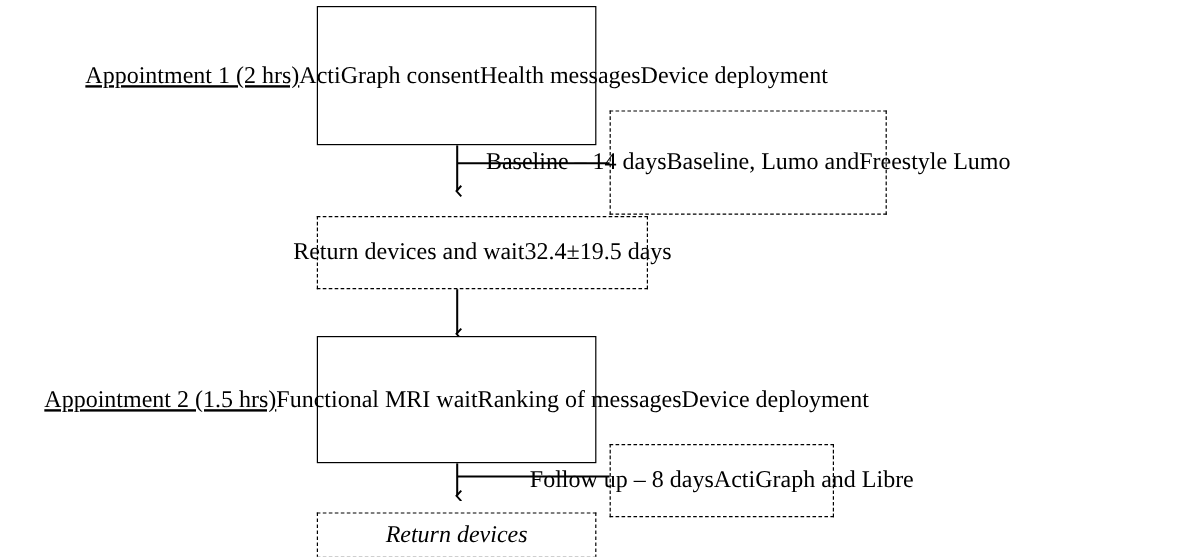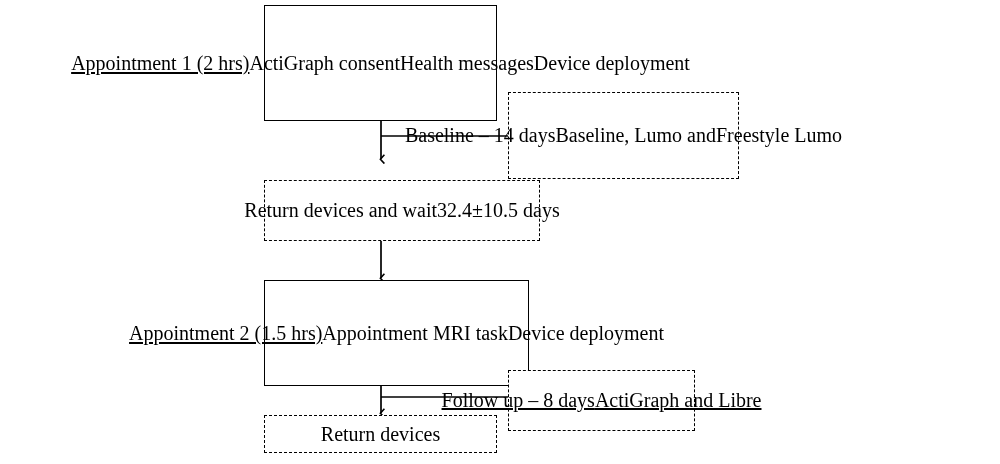--- a/index.html
+++ b/index.html
@@ -64,23 +64,23 @@
     width: 1000px;
     height: 464px;
     z-index: 1;
     pointer-events: none;
   }
 
   
   #node-appt1       { left: 264px; top: 5px;   width: 233px; height: 116px; }
   #node-baseline    { left: 508px; top: 92px;  width: 231px; height: 87px;  }
   #node-return-wait { left: 264px; top: 161px; width: 276px; height: 61px; margin-top: 19px;  }
-  #node-appt2       { left: 264px; top: 280px; width: 265px; height: 106px; }
-  #node-followup    { left: 508px; top: 370px; width: 187px; height: 61px; text-decoration: underline;  }
-  #node-return      { left: 264px; top: 415px; width: 233px; height: 38px;  }
+  #node-appt2       { left: 264px; top: 280px; width: 233px; height: 106px; }
+  #node-followup    { left: 508px; top: 370px; width: 187px; height: 61px;  }
+  #node-return      { left: 264px; top: 427px; width: 233px; height: 38px; font-style: italic;  }
 </style>
 </head>
 <body>
 
 <div id="diagram">
 
   <svg class="edges" viewBox="0 0 1000 464" width="1000" height="464" xmlns="http://www.w3.org/2000/svg">
     <defs>
       <marker id="arrowhead" markerWidth="10" markerHeight="10" refX="5.2" refY="4" orient="auto" markerUnits="userSpaceOnUse">
         <path d="M1,0.6 L5.4,4.6 L9.8,0.6" fill="none" stroke="#000000" stroke-width="1.6"></path>
@@ -106,26 +106,27 @@
   </div>
 
   <div class="node dashed" id="node-baseline">
     <span class="line">Baseline – 14 days</span>
     <span class="line">Baseline, Lumo and</span>
     <span class="line">Freestyle Lumo</span>
   </div>
 
   <div class="node dashed" id="node-return-wait">
     <span class="line">Return devices and wait</span>
-    <span class="line">32.4±10.5 days</span>
+    <span class="line">32.4±19.5 days</span>
   </div>
 
   <div class="node solid" id="node-appt2">
     <span class="line heading">Appointment 2 (1.5 hrs)</span>
-    <span class="line">Appointment MRI task</span>
+    <span class="line">Functional MRI wait</span>
+    <span class="line">Ranking of messages</span>
     <span class="line">Device deployment</span>
   </div>
 
   <div class="node dashed" id="node-followup">
     <span class="line">Follow up – 8 days</span>
     <span class="line">ActiGraph and Libre</span>
   </div>
 
   <div class="node dashed" id="node-return">
     <span class="line">Return devices</span>

